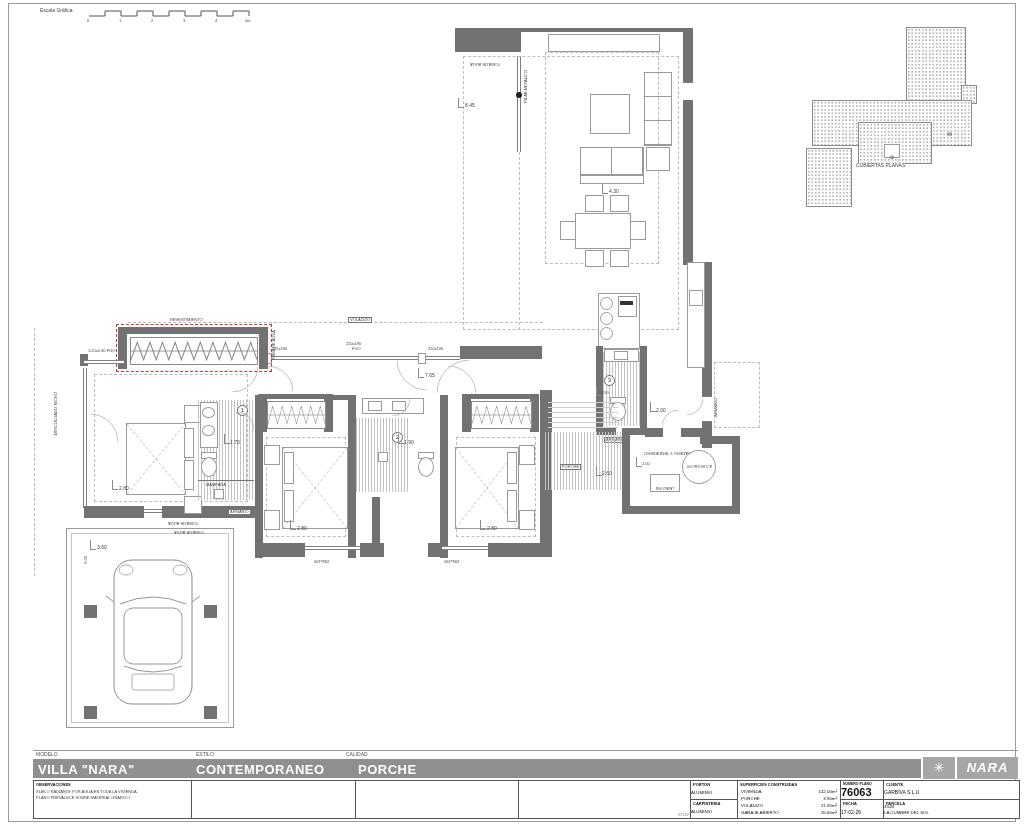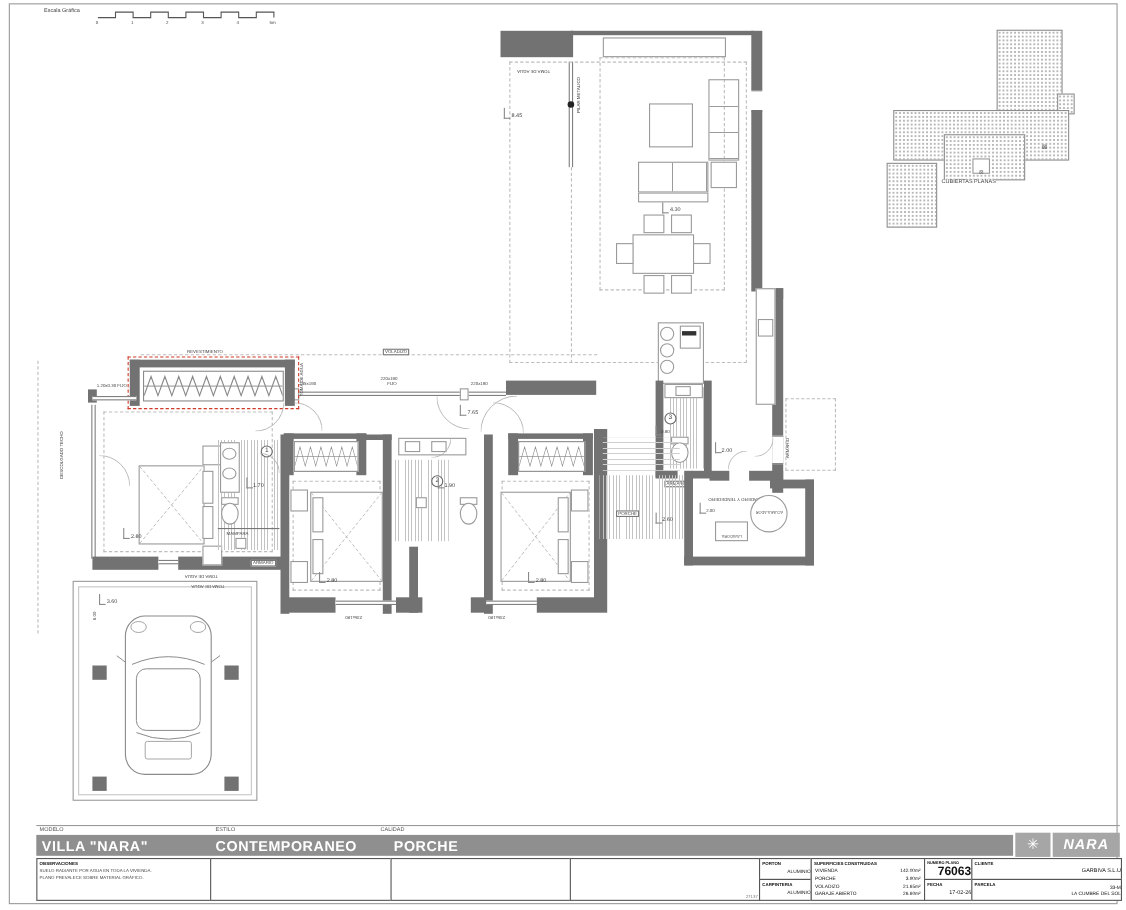--- a/index.html
+++ b/index.html
@@ -26,21 +26,21 @@
   .numc{position:absolute;width:9px;height:9px;border:1px solid #666;border-radius:50%;font-size:6px;text-align:center;line-height:9px;background:#fff;color:#444}
   .dimL{position:absolute;border-left:1px solid #8a8a8a;border-bottom:1px solid #8a8a8a}
   .arc{position:absolute}
   .bed{position:absolute;border:1px solid #9a9a9a;background:#fff}
   .bed svg,.zig svg,.car svg{display:block;width:100%;height:100%}
   .zig{position:absolute;border:1px solid #8a8a8a;background:#fff}
   .band{position:absolute;left:33px;top:759px;width:888px;height:19px;background:#8f8f8f}
   .bandtxt{position:absolute;top:3px;font-size:13px;font-weight:bold;color:#fff;letter-spacing:.5px;white-space:nowrap}
   .cell{position:absolute;border:1px solid #555;background:#fff}
   .cell .ct{position:absolute;top:1px;left:2px;font-size:4px;font-weight:bold;color:#111;white-space:nowrap}
-  .cv{position:absolute;left:0;width:100%;text-align:right;color:#111;white-space:nowrap}
+  .cv{position:absolute;left:0;width:100%;text-align:left;color:#111;white-space:nowrap}
   .suprow{position:absolute;left:3px;right:3px;display:flex;justify-content:space-between;font-size:4.4px;color:#111}
 </style>
 </head>
 <body>
 
 <div class="sheet">
   <div class="frame"></div>
 
   <span class="lbl" style="left:40px;top:8px">Escala Gráfica</span>
   <div style="position:absolute;left:88px;top:6px">

